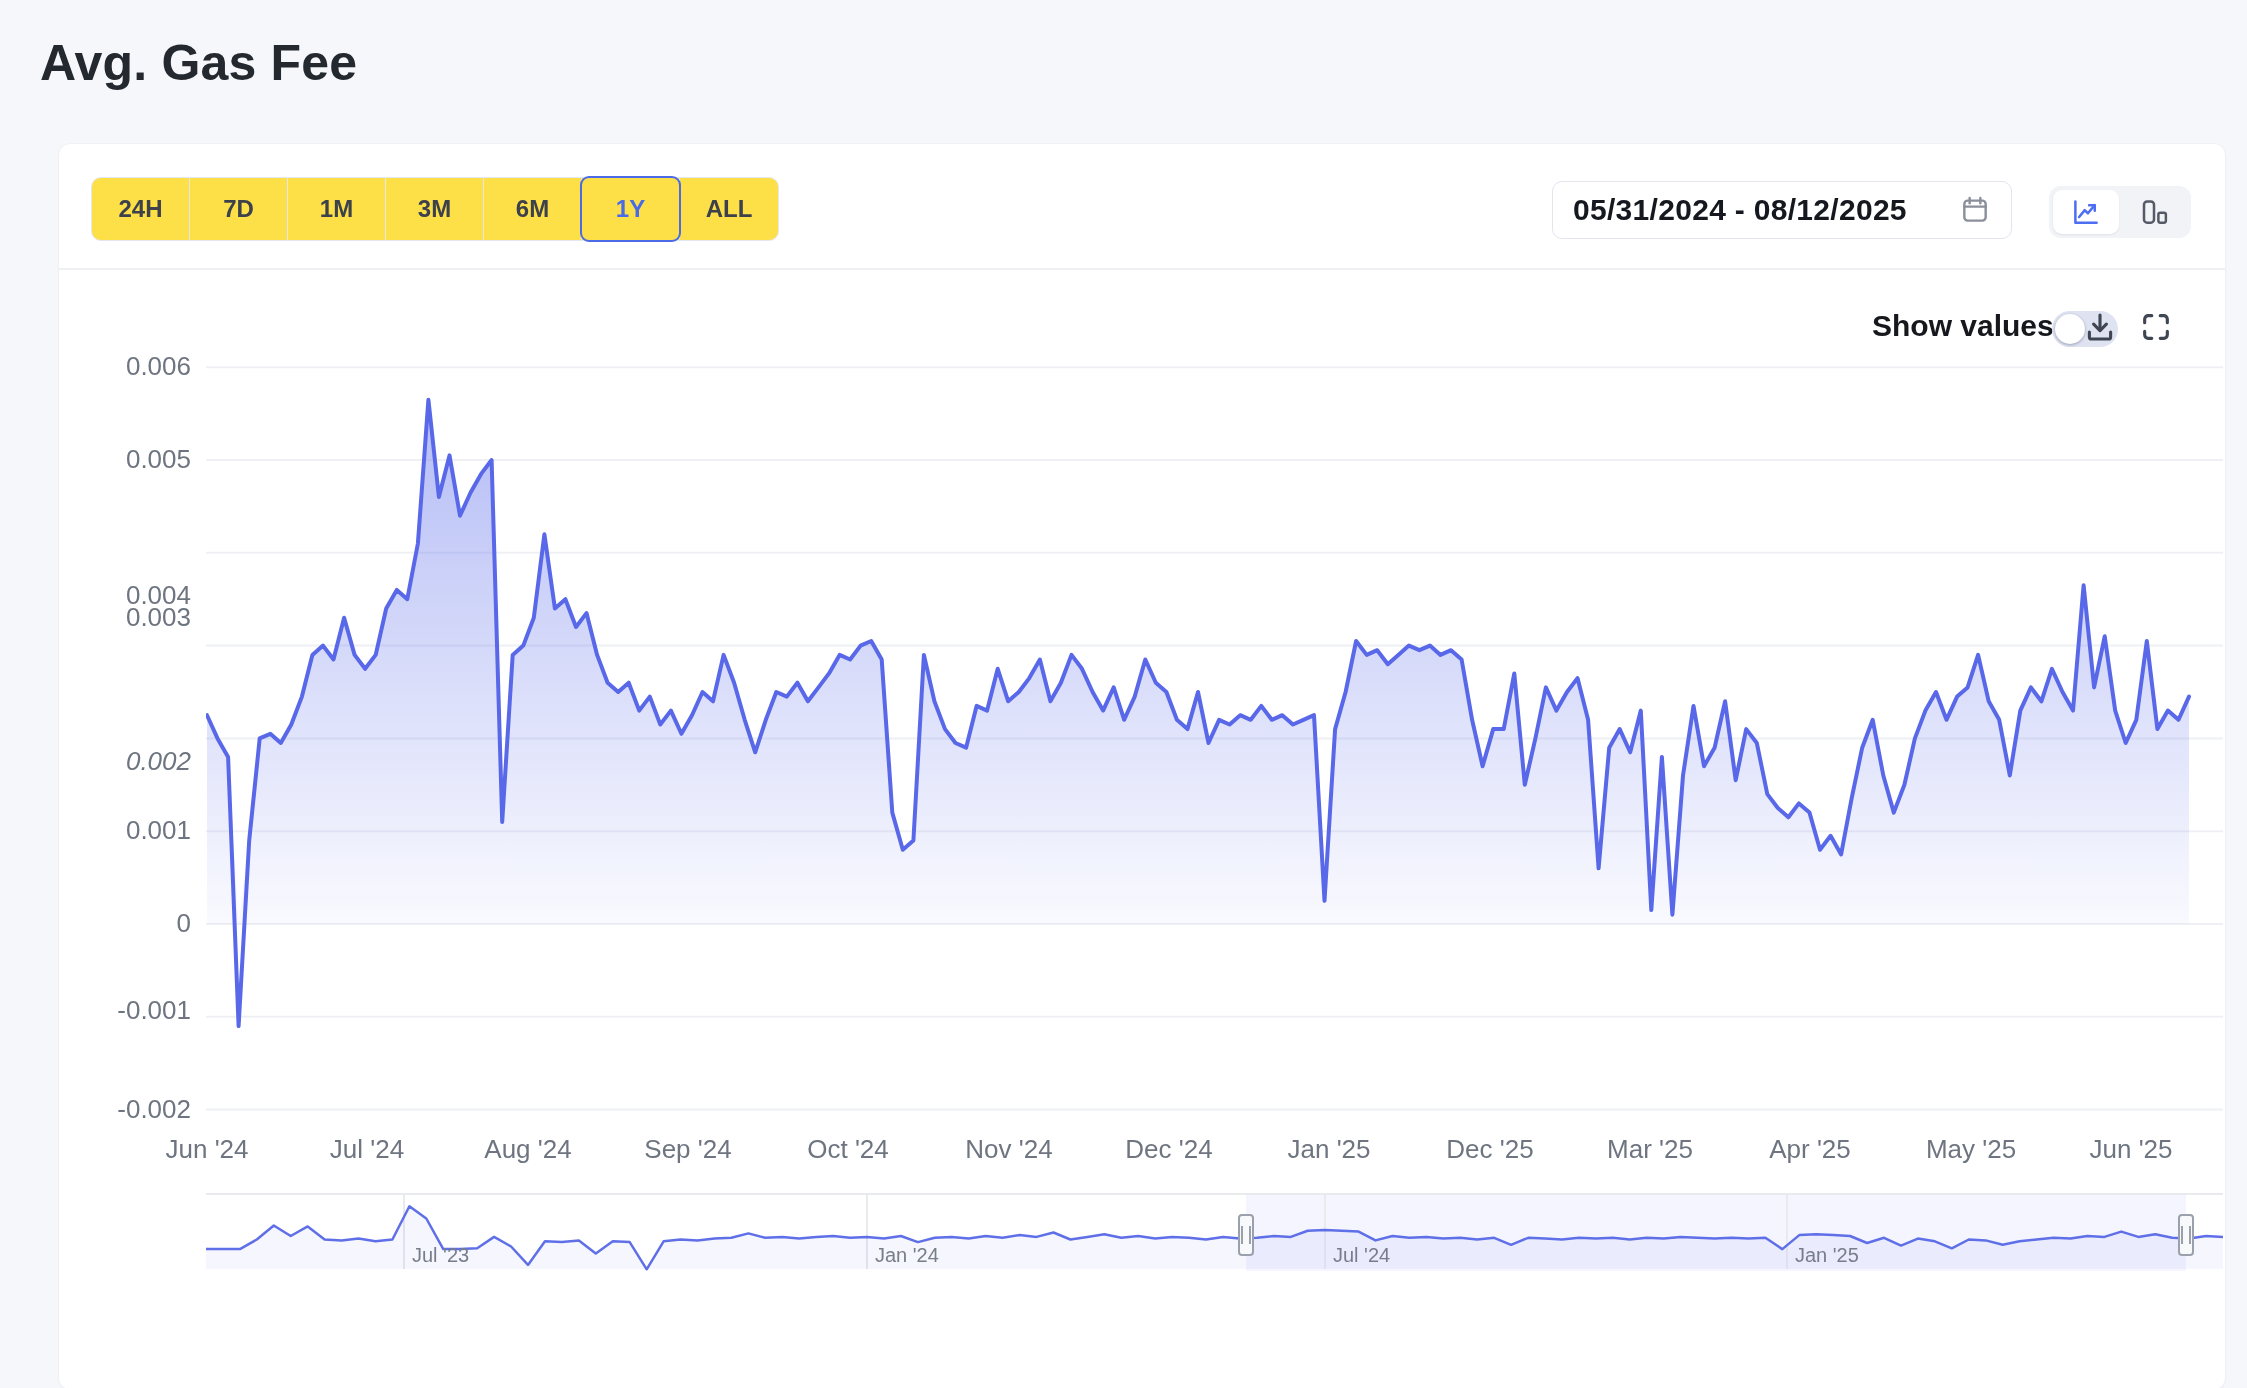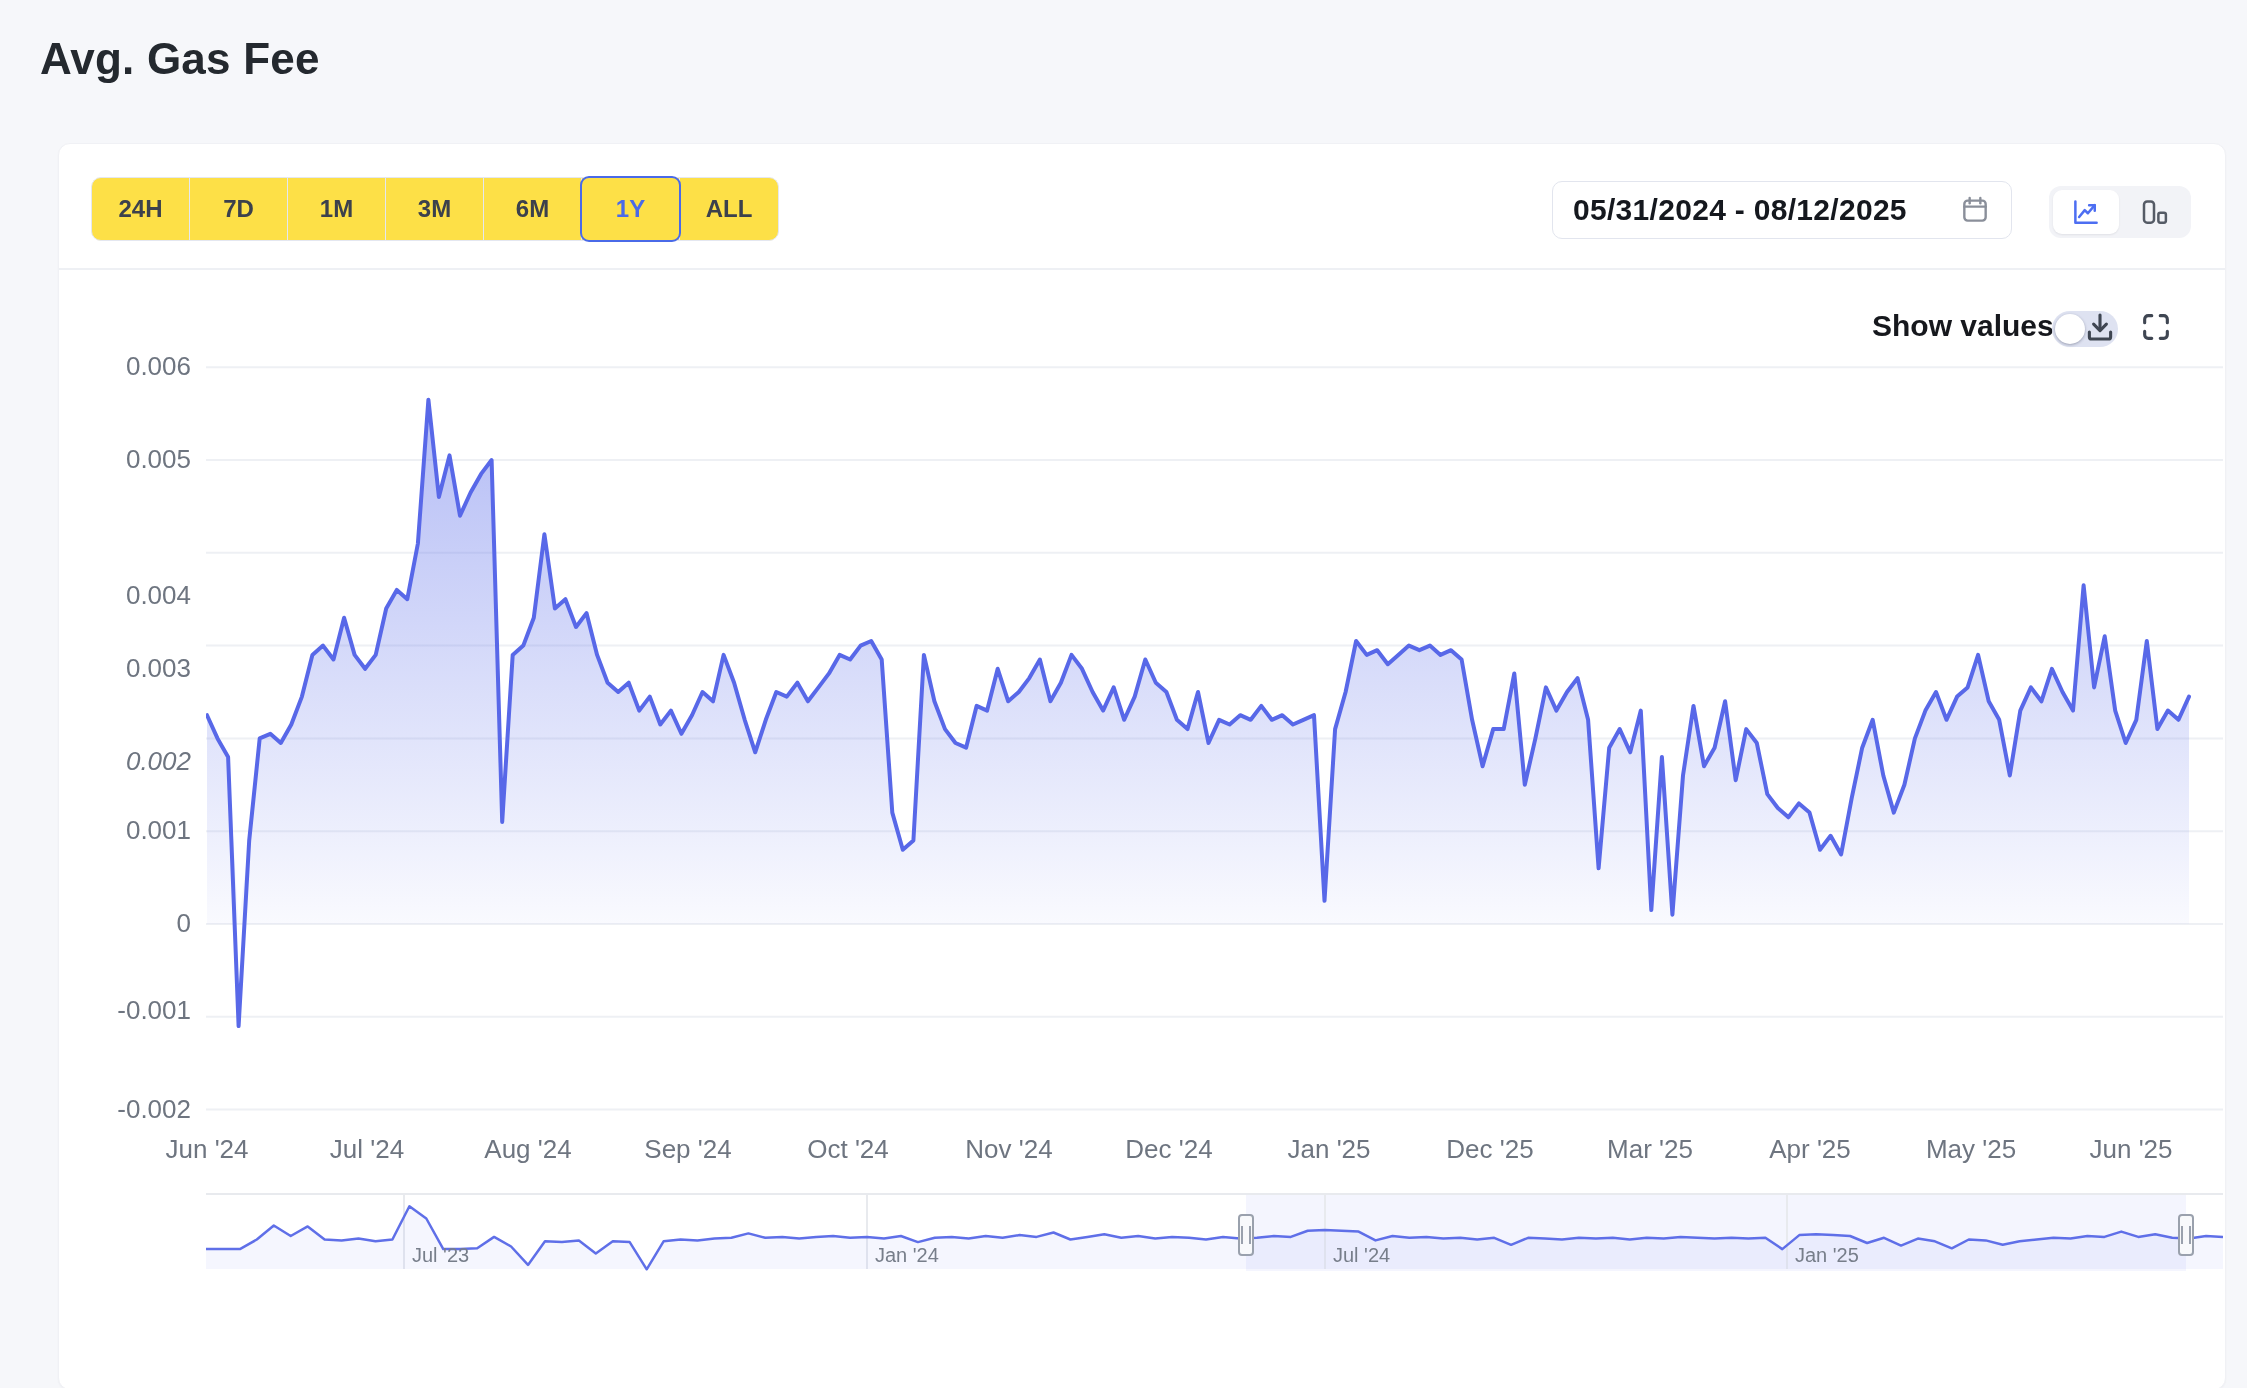--- a/index.html
+++ b/index.html
@@ -4,21 +4,21 @@
 <style>
   html,body{margin:0;padding:0;}
   body{
     width:2247px;height:1388px;position:relative;overflow:hidden;
     background:#f6f7fa;
     font-family:"Liberation Sans", sans-serif;
     -webkit-font-smoothing:antialiased;
   }
   .page-title{
     position:absolute;left:40px;top:34px;
-    font-size:44px;font-weight:700;color:#24292f;letter-spacing:.2px;
+    font-size:50px;font-weight:700;color:#24292f;letter-spacing:.2px;
   }
   .card{
     position:absolute;left:58px;top:143px;width:2166px;height:1245px;
     background:#ffffff;border:1px solid #f0f1f5;border-radius:12px;
     box-shadow:0 1px 2px rgba(20,24,40,.03);
   }
   
   .toolbar{position:absolute;left:0;top:0;right:0;height:124px;}
   .divider{position:absolute;left:0;right:0;top:124px;height:2px;background:#eef0f4;}
   .range-group{
@@ -143,21 +143,21 @@
       <path d="M15 4 H17.5 A2.5 2.5 0 0 1 20 6.5 V9"></path>
       <path d="M20 15 V17.5 A2.5 2.5 0 0 1 17.5 20 H15"></path>
       <path d="M9 20 H6.5 A2.5 2.5 0 0 1 4 17.5 V15"></path>
     </svg>
   </button>
 
   <div id="y-labels">
       <div class="y-label" style="top:207.19999999999993px;">0.006</div>
       <div class="y-label" style="top:300px;">0.005</div>
       <div class="y-label" style="top:392.8px;margin-top:43px;">0.004</div>
-      <div class="y-label" style="top:509px;text-align:right;">0.003</div>
+      <div class="y-label" style="top:458px;text-align:right;">0.003</div>
       <div class="y-label" style="top:602px;font-style:italic;">0.002</div>
       <div class="y-label" style="top:671.2px;">0.001</div>
       <div class="y-label" style="top:764px;">0</div>
       <div class="y-label" style="top:827px;margin-top:24px;">-0.001</div>
       <div class="y-label" style="top:949.6px;">-0.002</div>
     </div>
   <svg id="main-svg" width="2017" height="830" viewBox="0 0 2017 830">
       <defs>
         <linearGradient id="gfill" gradientUnits="userSpaceOnUse" x1="0" y1="40" x2="0" y2="600">
           <stop offset="0" stop-color="#6e7eec" stop-opacity="0.55"></stop>

